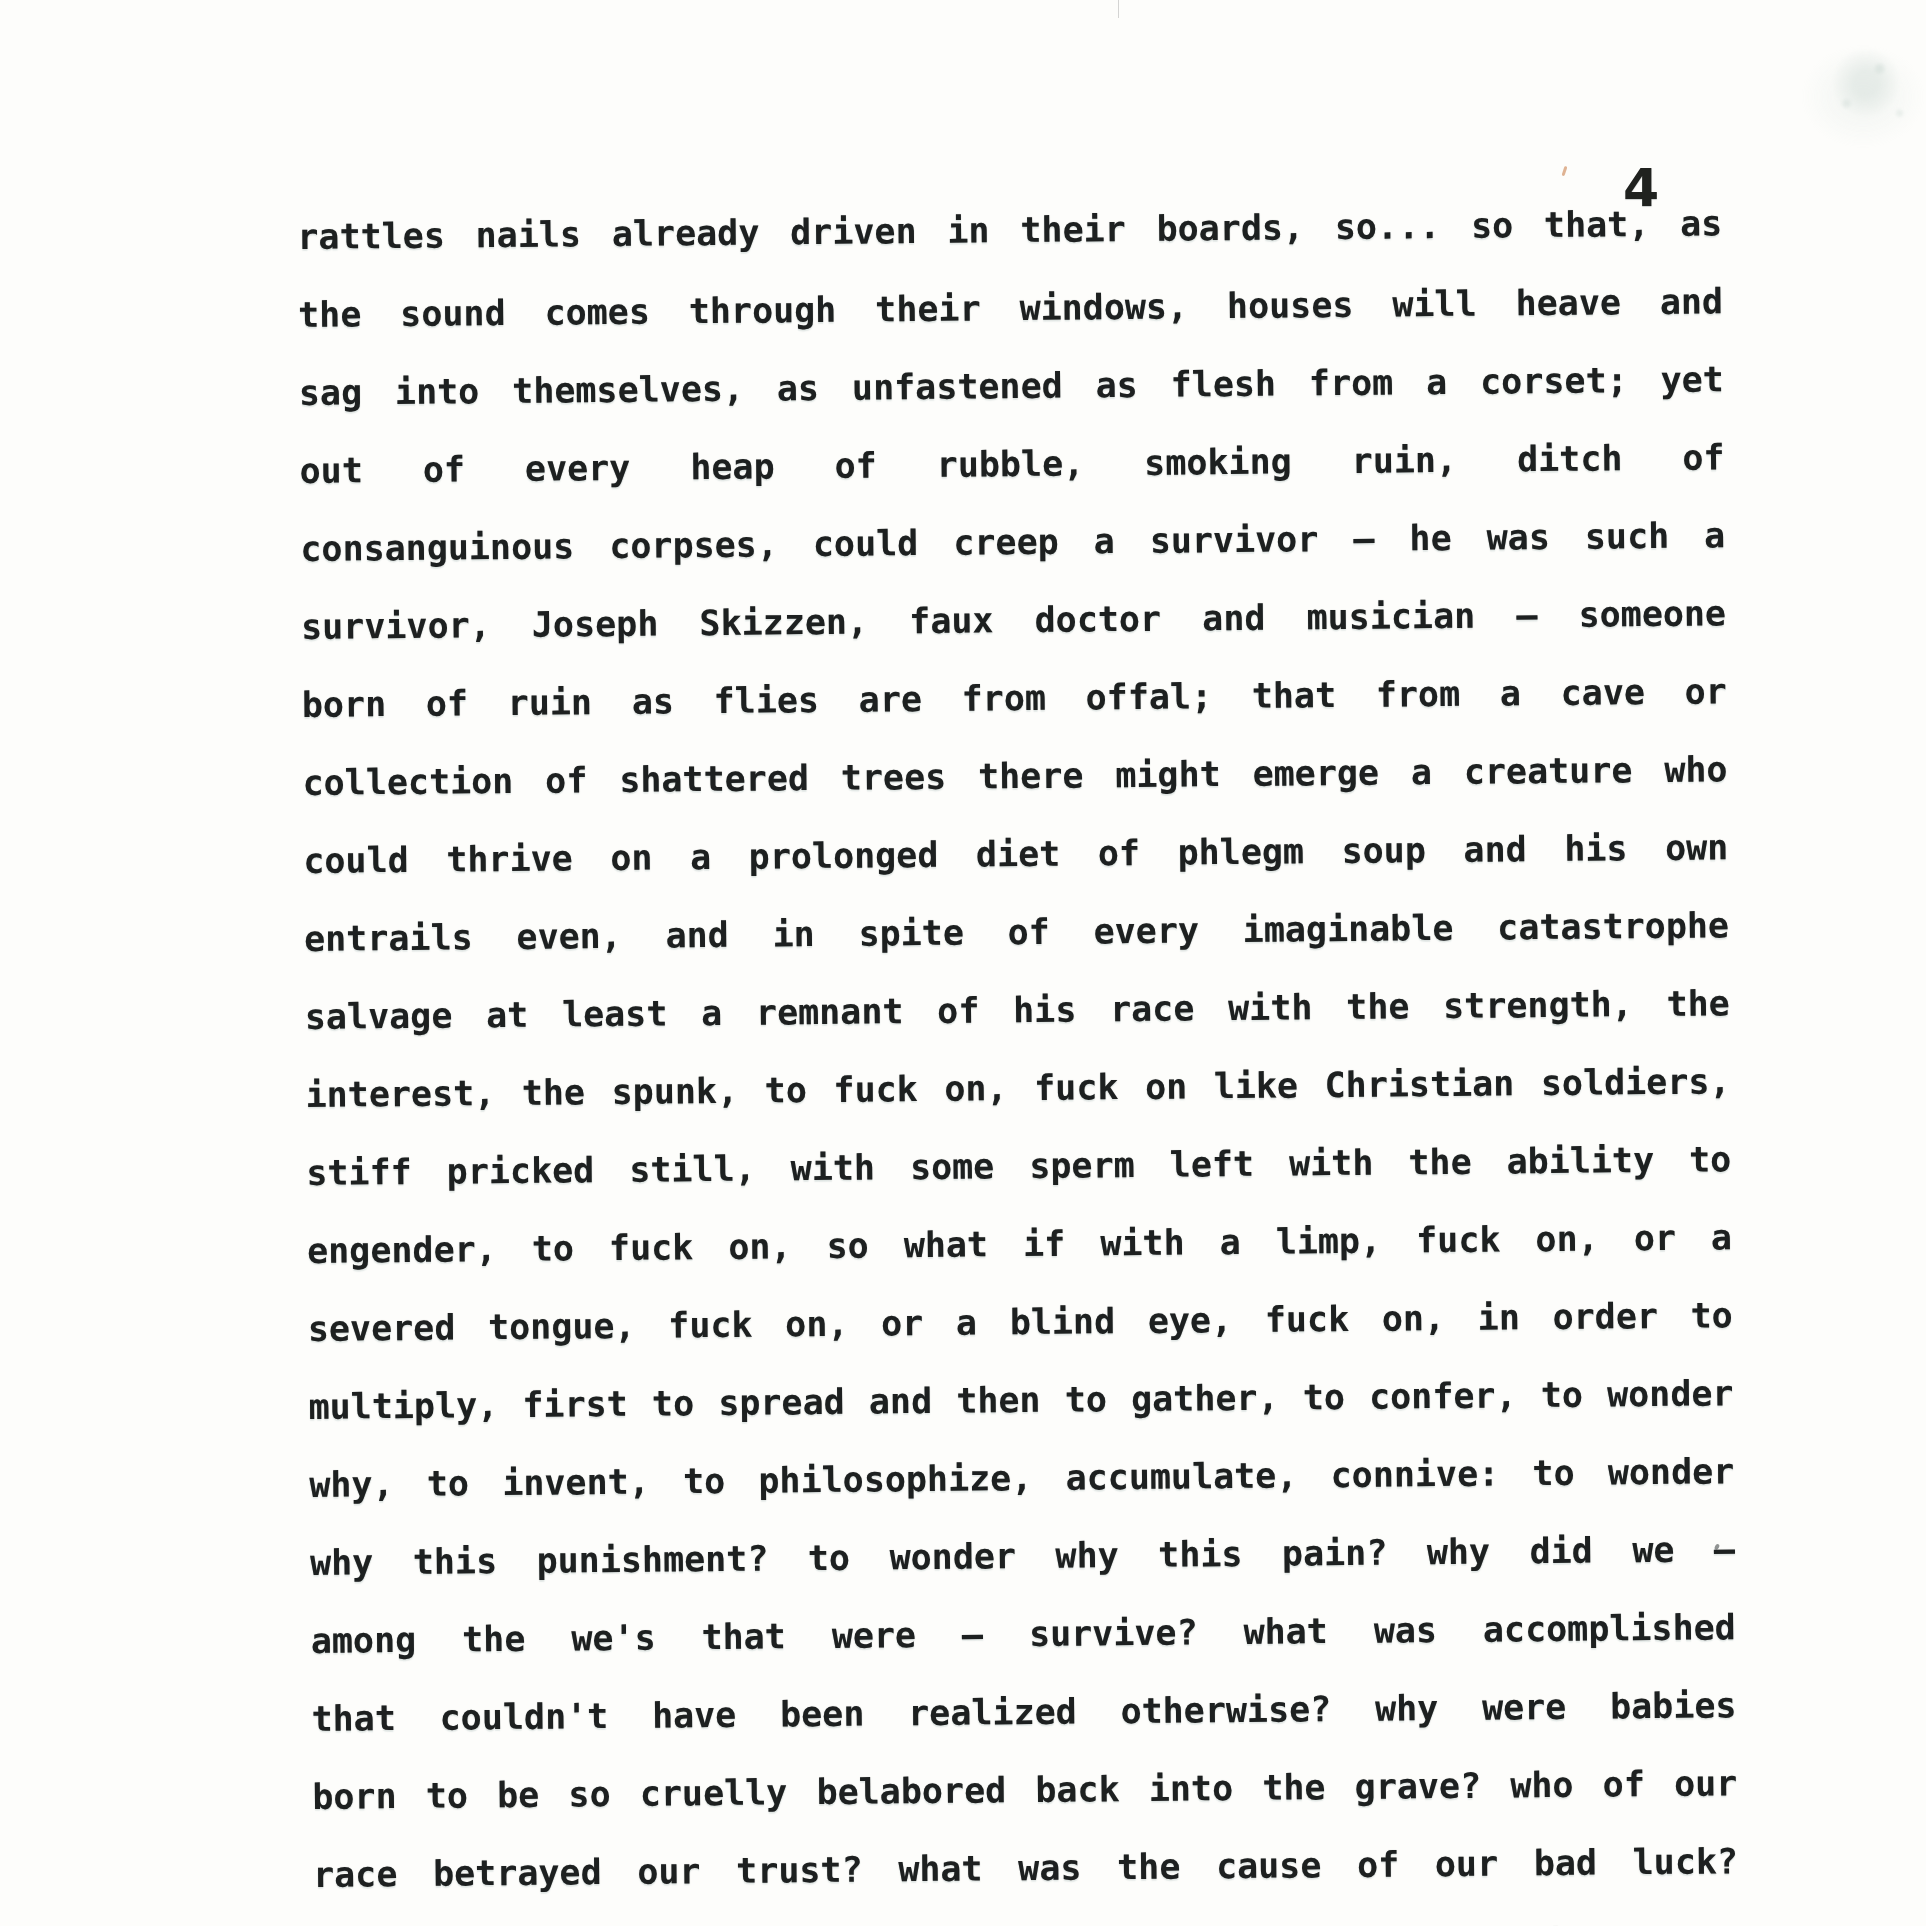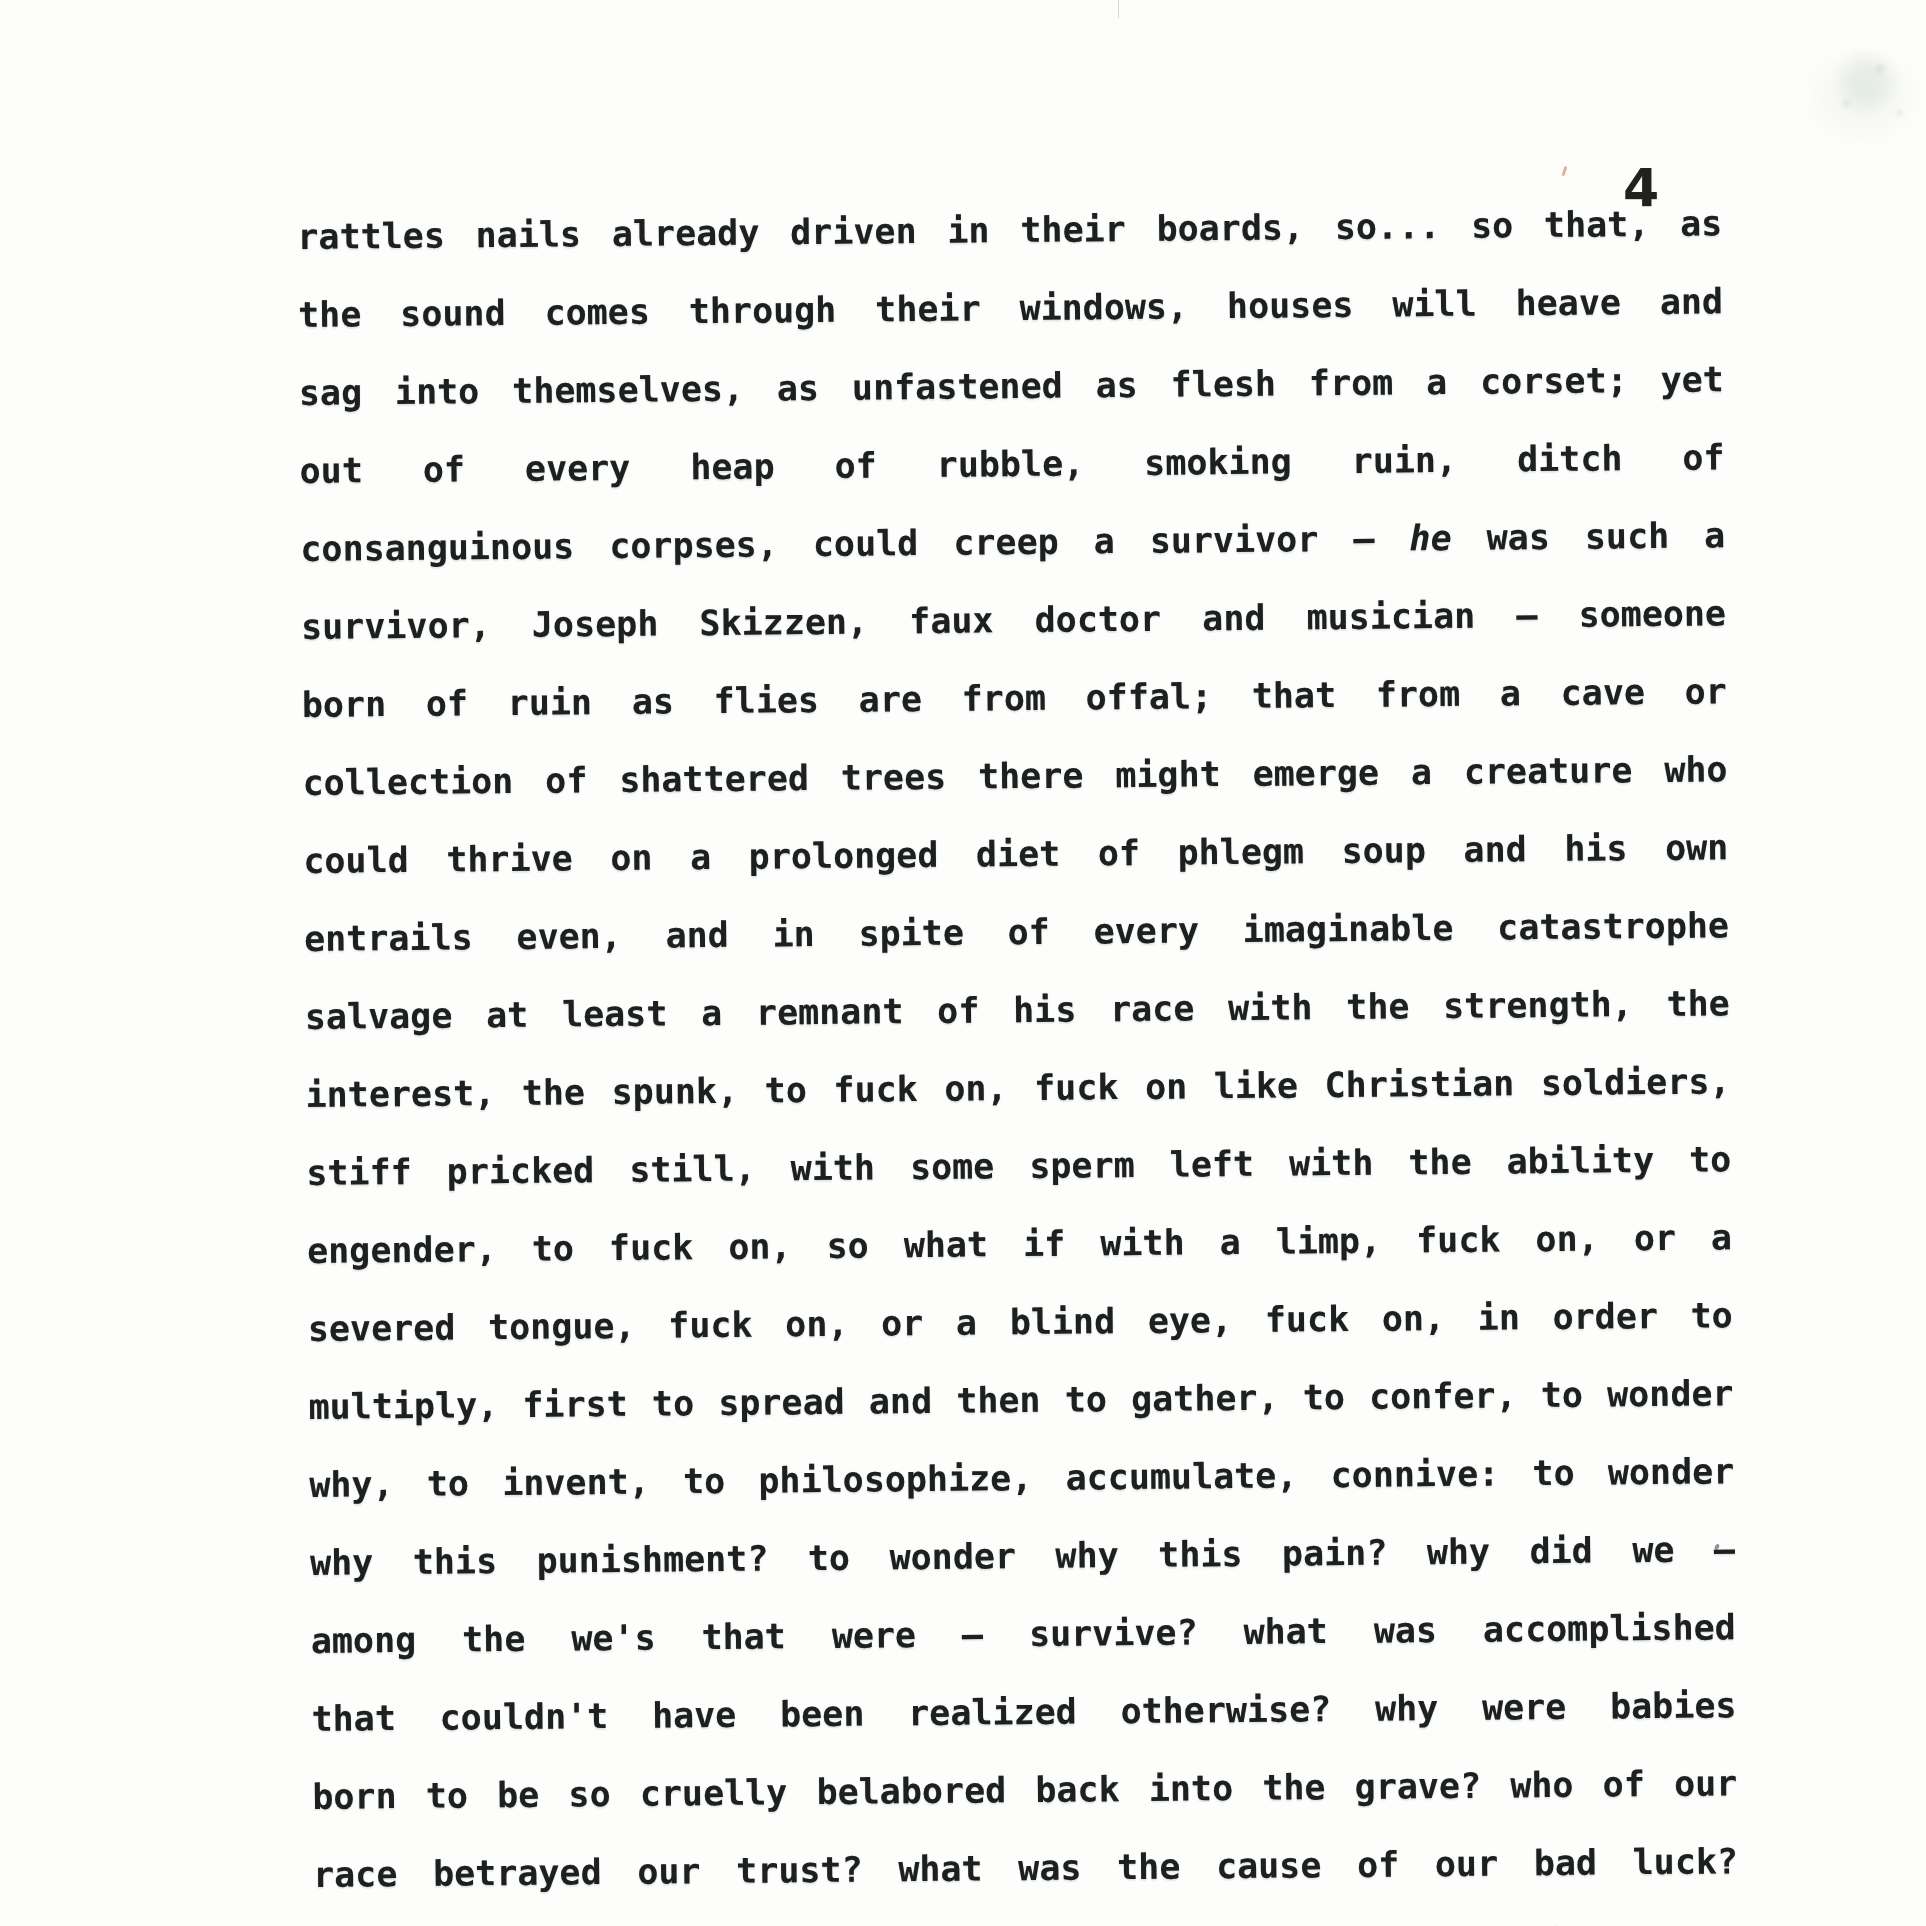--- a/index.html
+++ b/index.html
@@ -94,21 +94,20 @@
     font-size: 35px;
     color: #1d2020;
     text-align: justify;
     text-align-last: justify;
     white-space: normal;
     text-shadow:
       0 0 0.8px rgba(35,40,40,0.40),
       0 1.9px 1.2px rgba(105,135,135,0.16);
   }
   .line .it {
-    font-style: italic;
   }
 </style>
 </head>
 <body>
 
 <div class="paper">
 
   <div class="corner-speckle"></div>
   <div class="top-hairline"></div>
   <div class="orange-fleck"></div>

